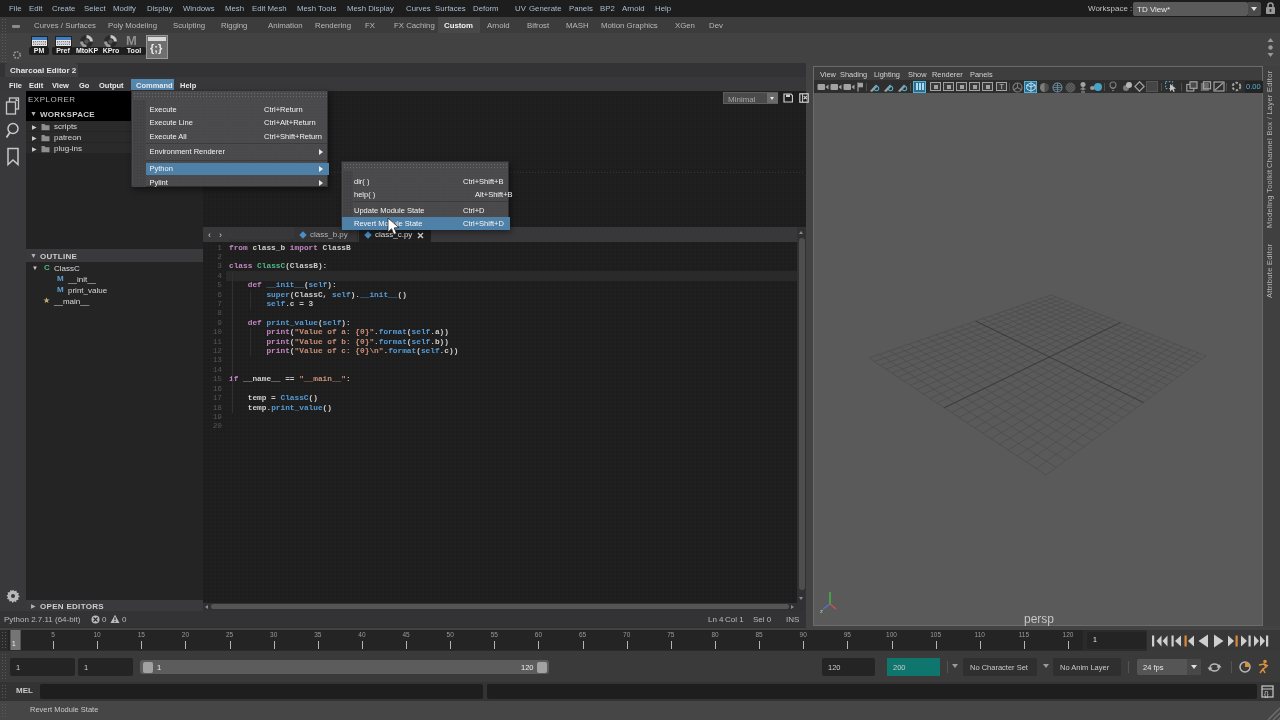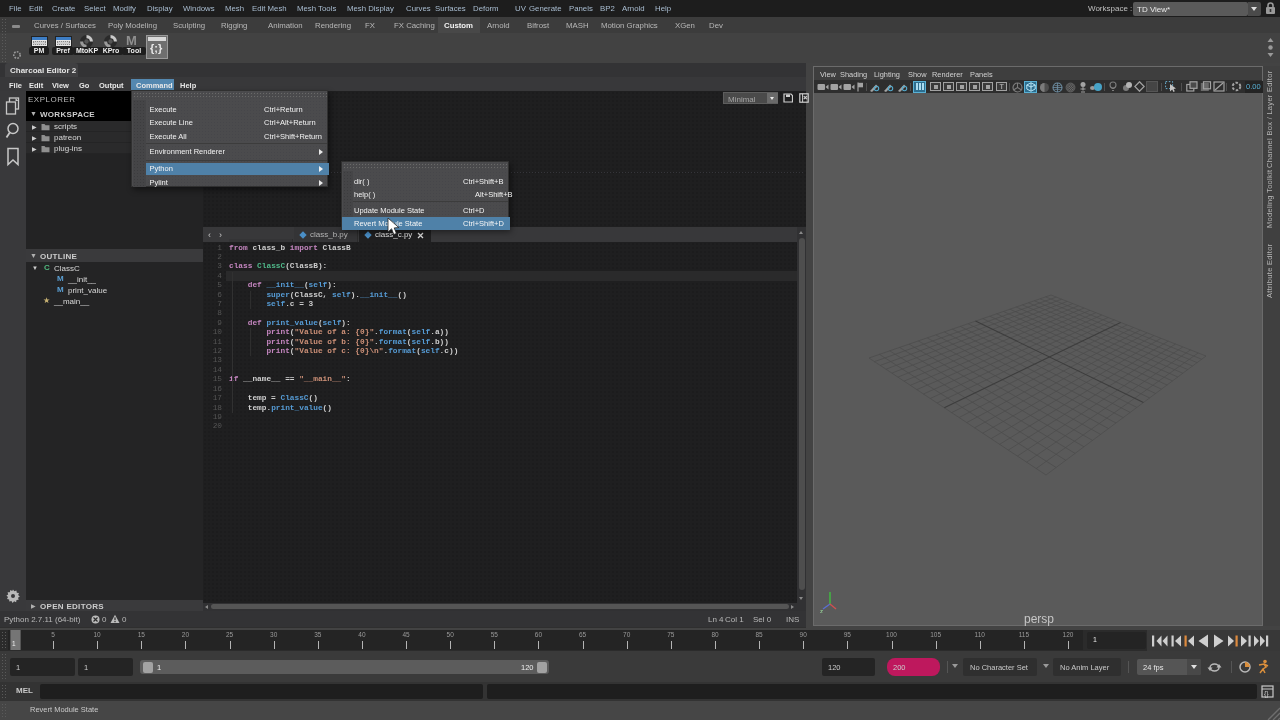--- a/index.html
+++ b/index.html
@@ -605,21 +605,21 @@
       <span class="abs" style="left:6px;top:5px;font-size:7.5px;color:#cccccc;">1</span>
     </div>
 <div class="abs" style="left:140px;top:660px;width:409px;height:14px;background:#5c5c5c;border-radius:3px;"></div>
 <div class="abs" style="left:143px;top:661.5px;width:10px;height:11px;background:#a2a2a2;border-radius:2px;"></div>
 <span class="abs" style="left:157px;top:662.5px;font-size:7.5px;color:#eeeeee;">1</span>
 <span class="abs" style="left:521px;top:662.5px;font-size:7.5px;color:#eeeeee;">120</span>
 <div class="abs" style="left:537px;top:661.5px;width:10px;height:11px;background:#a2a2a2;border-radius:2px;"></div>
 <div class="abs" style="left:822px;top:658px;width:53px;height:18px;background:#242424;border-radius:2px;">
       <span class="abs" style="left:6px;top:5px;font-size:7.5px;color:#cccccc;">120</span>
     </div>
-<div class="abs" style="left:887px;top:658px;width:53px;height:18px;background:#be185d;border-radius:8px;">
+<div class="abs" style="left:887px;top:658px;width:53px;height:18px;background:#0f766e;border-radius:0;">
       <span class="abs" style="left:6px;top:5px;font-size:7.5px;color:#cccccc;">200</span>
     </div>
 <div class="abs" style="left:947px;top:661px;width:1px;height:12px;background:#555;"></div>
 <div class="abs" style="left:952px;top:664px;width:0;height:0;border-left:3px solid transparent;border-right:3px solid transparent;border-top:4px solid #9a9a9a;"></div>
 <div class="abs" style="left:963px;top:658px;width:74px;height:18px;background:#2f2f2f;border-radius:2px;">
       <span class="abs" style="left:7px;top:5px;font-size:7.5px;color:#c9c9c9;">No Character Set</span>
     </div>
 <div class="abs" style="left:1043px;top:664px;width:0;height:0;border-left:3px solid transparent;border-right:3px solid transparent;border-top:4px solid #9a9a9a;"></div>
 <div class="abs" style="left:1053px;top:658px;width:68px;height:18px;background:#2f2f2f;border-radius:2px;">
       <span class="abs" style="left:7px;top:5px;font-size:7.5px;color:#c9c9c9;">No Anim Layer</span>

